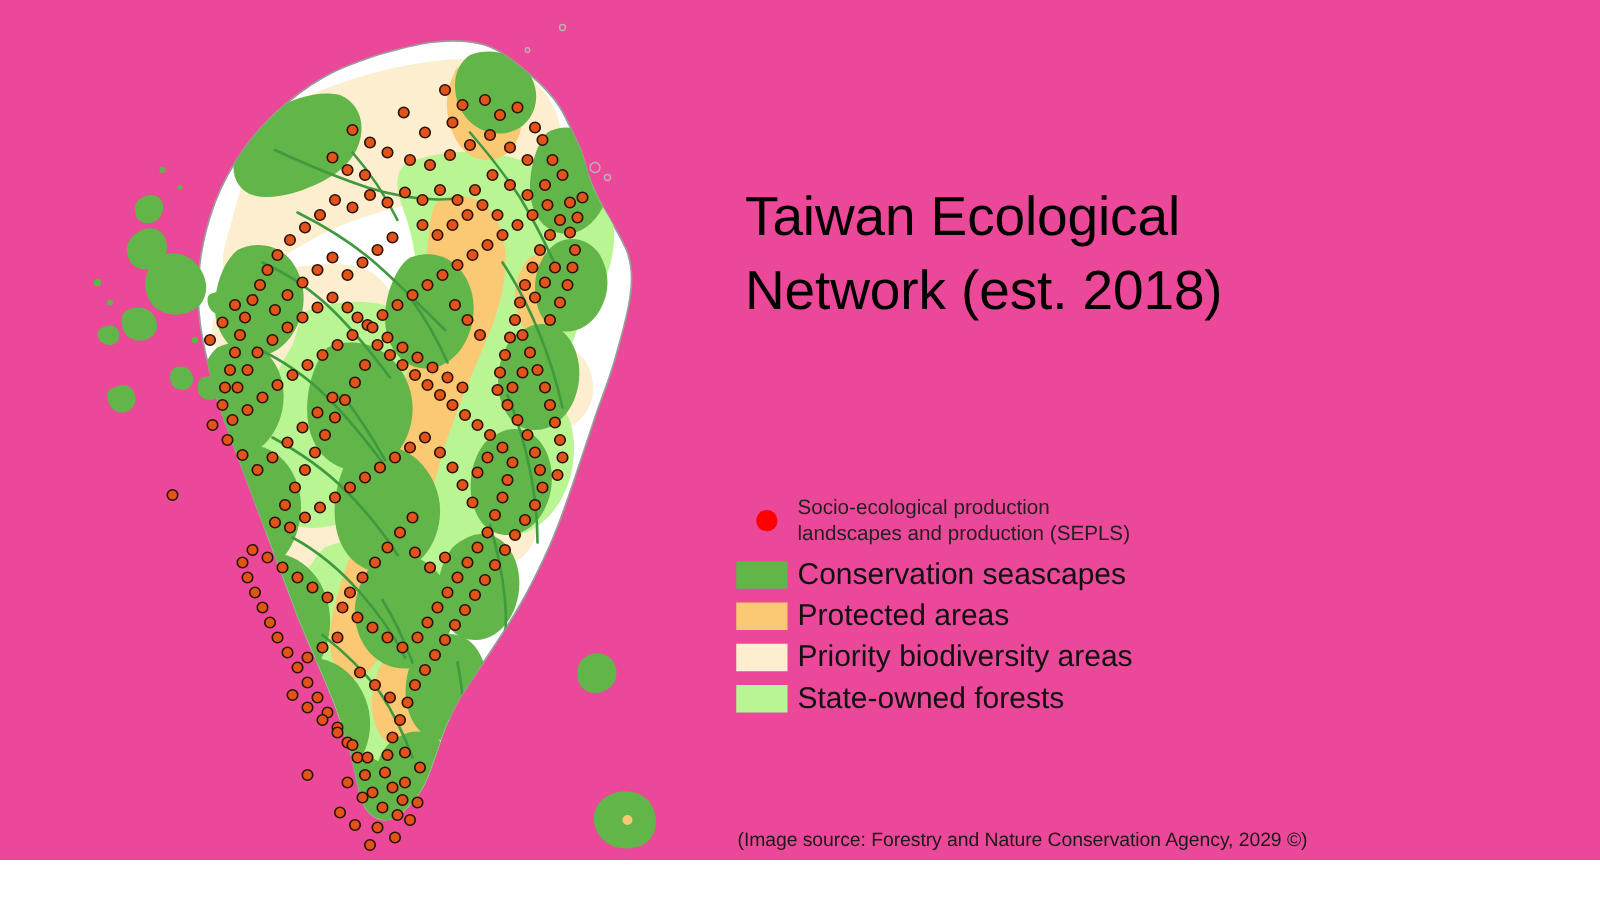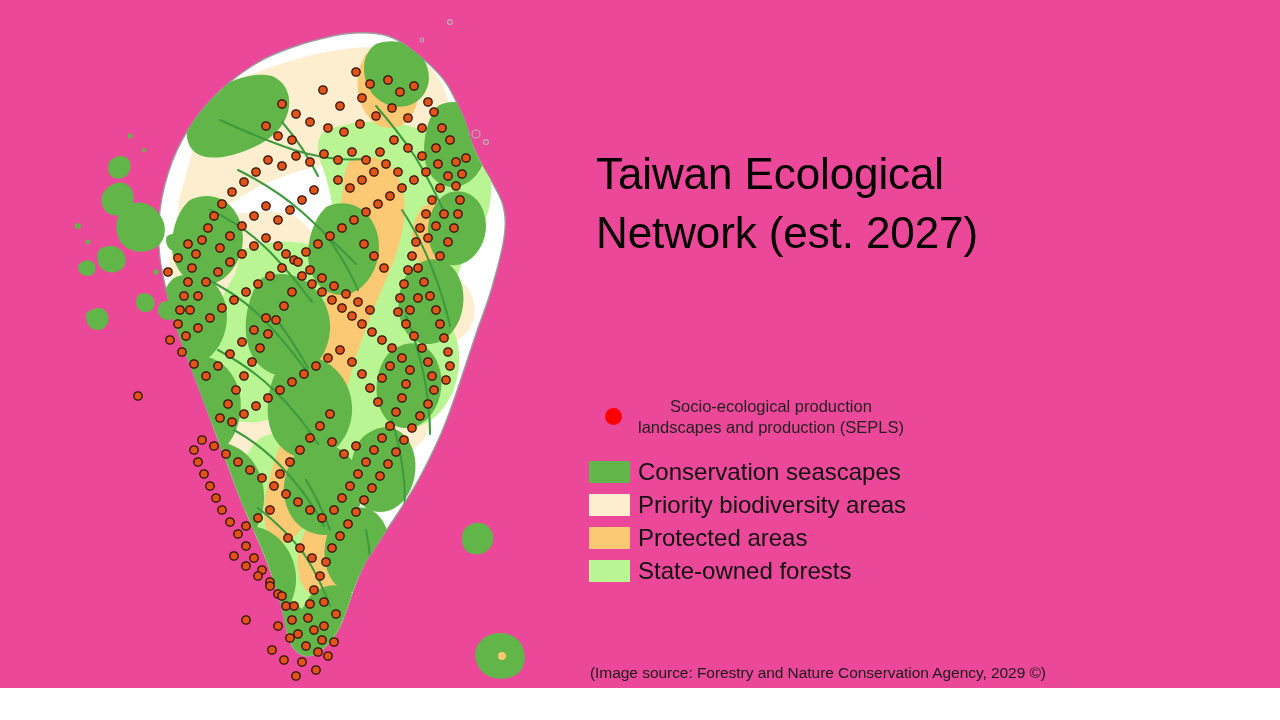--- a/index.html
+++ b/index.html
@@ -54,22 +54,21 @@
     top: 396px;
     width: 420px;
   }
   .legend-row {
     display: flex;
     align-items: center;
     margin-bottom: 1px;
   }
   .legend-row.sepls {
     align-items: center;
-    margin-bottom: 19px;
-    text-align: center;
+    margin-bottom: 7px;
   }
   .swatch-cell {
     width: 49px;
     flex: 0 0 49px;
     display: flex;
     align-items: center;
     justify-content: flex-start;
   }
   .swatch {
     width: 41px;
@@ -667,21 +666,21 @@
           <circle cx="176" cy="610" r="4.2"></circle>
         <circle cx="396" cy="148" r="4.2"></circle>
           <circle cx="386" cy="152" r="4.2"></circle>
           <circle cx="392" cy="164" r="4.2"></circle>
       </g>
     </svg>
   </div>
 
   <div id="title-block">
     <div>Taiwan Ecological</div>
-    <div>Network (est. 2027)</div>
+    <div>Network (est. 2018)</div>
   </div>
 
   <div id="legend">
 
     <div class="legend-row sepls">
       <div class="dot-cell">
         <span class="dot" id="sw-sepls" style="background: rgb(255, 0, 0);"></span>
       </div>
       <div class="legend-label-small">
         <div>Socio-ecological production</div>
@@ -691,30 +690,30 @@
 
     <div class="legend-row">
       <div class="swatch-cell">
         <span class="swatch" id="sw-cc" style="background: rgb(98, 181, 72);"></span>
       </div>
       <div class="legend-label">Conservation seascapes</div>
     </div>
 
     <div class="legend-row">
       <div class="swatch-cell">
+        <span class="swatch" id="sw-pa" style="background: rgb(251, 200, 115);"></span>
+      </div>
+      <div class="legend-label">Protected areas</div>
+    </div>
+
+    <div class="legend-row">
+      <div class="swatch-cell">
         <span class="swatch" id="sw-pba" style="background: rgb(253, 238, 207);"></span>
       </div>
       <div class="legend-label">Priority biodiversity areas</div>
-    </div>
-
-    <div class="legend-row">
-      <div class="swatch-cell">
-        <span class="swatch" id="sw-pa" style="background: rgb(251, 200, 115);"></span>
-      </div>
-      <div class="legend-label">Protected areas</div>
     </div>
 
     <div class="legend-row">
       <div class="swatch-cell">
         <span class="swatch" id="sw-sof" style="background: rgb(186, 245, 147);"></span>
       </div>
       <div class="legend-label">State-owned forests</div>
     </div>
 
   </div>

